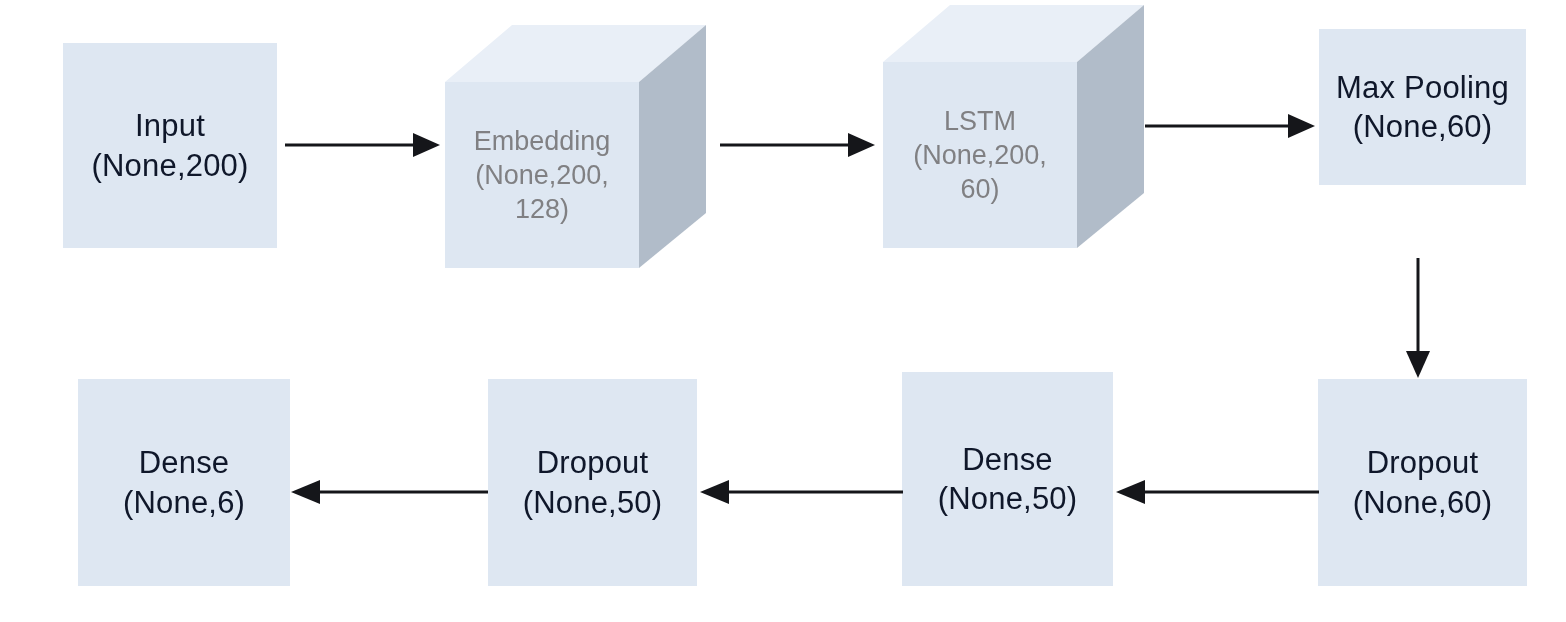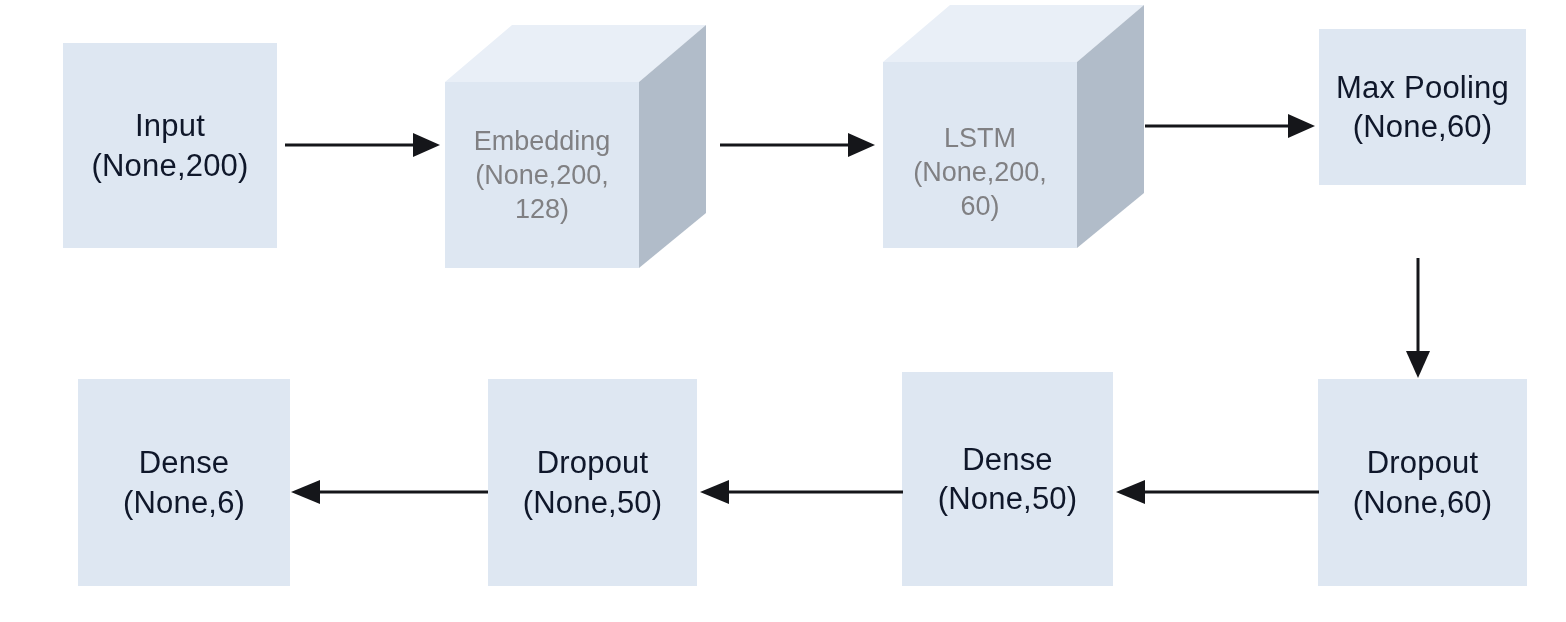--- a/index.html
+++ b/index.html
@@ -84,21 +84,21 @@
 (None,200,
 128)</div>
   </div>
 
   <div class="cube" style="left:883px; top:5px; width:262px; height:245px;">
     <svg width="262" height="245" viewBox="0 0 262 245">
       <polygon points="0,57 67,0 261,0 194,57" fill="#e9eff7"></polygon>
       <polygon points="194,57 261,0 261,188 194,243" fill="#b1bcc9"></polygon>
       <polygon points="0,57 194,57 194,243 0,243" fill="#dee7f2"></polygon>
     </svg>
-    <div class="cube-label" style="left:0px; top:74px; width:194px; height:186px;">LSTM
+    <div class="cube-label" style="left:0px; top:57px; width:194px; height:186px;">LSTM
 (None,200,
 60)</div>
   </div>
 
   <div class="node flat" style="left:1319px; top:29px; width:207px; height:156px;">Max Pooling
 (None,60)</div>
 
   <div class="node flat" style="left:78px; top:379px; width:212px; height:207px;">Dense
 (None,6)</div>
 

